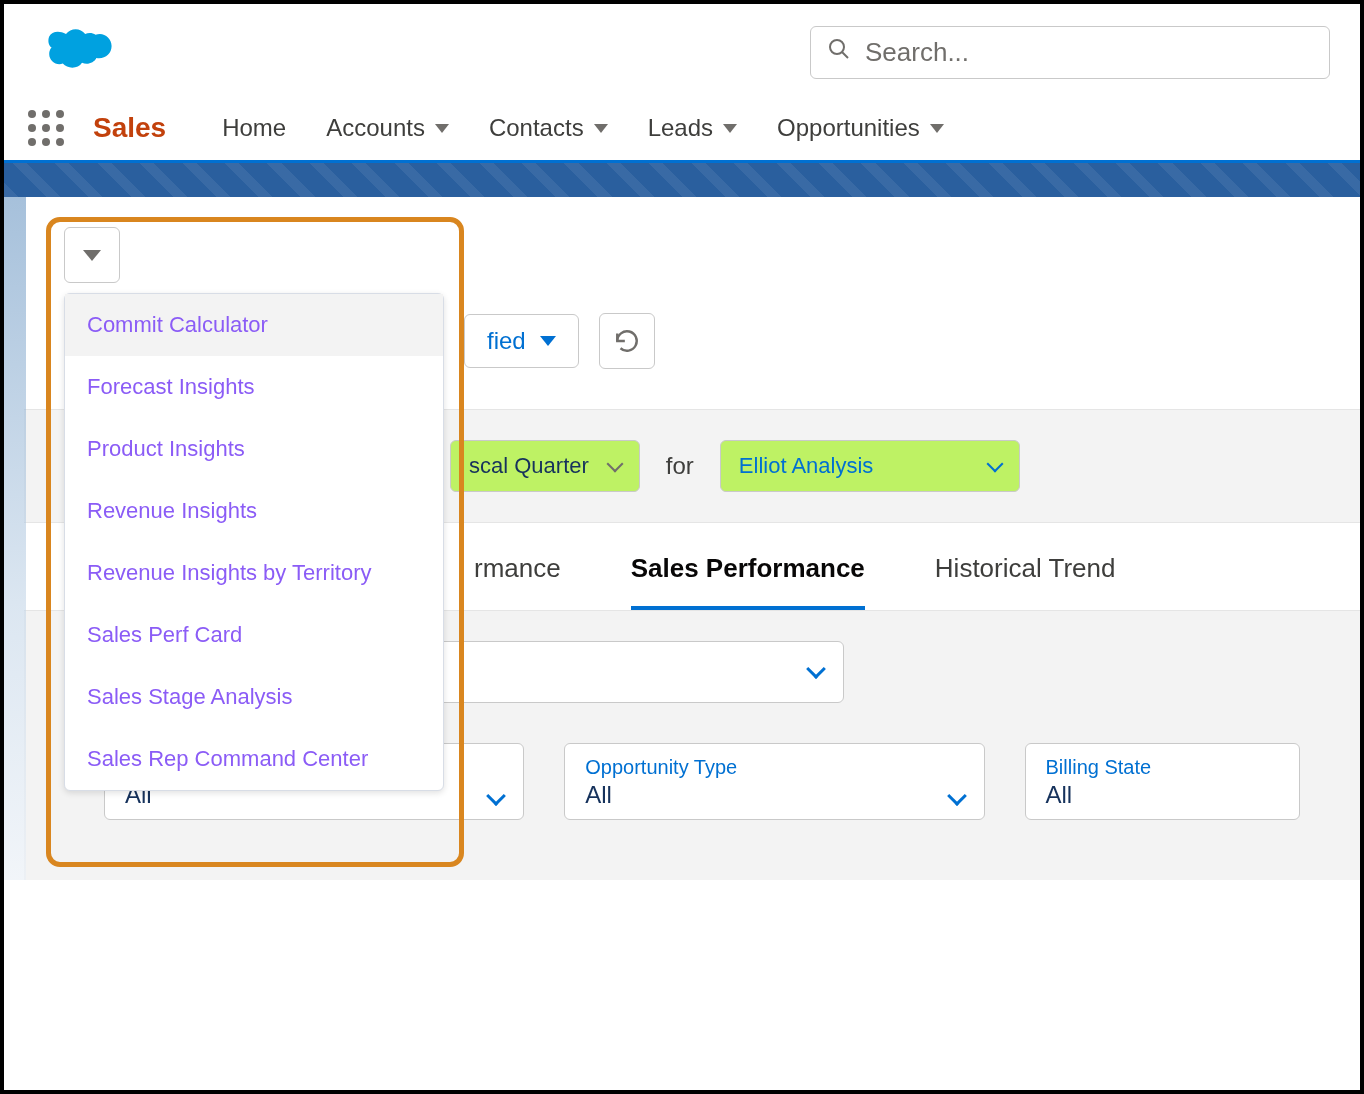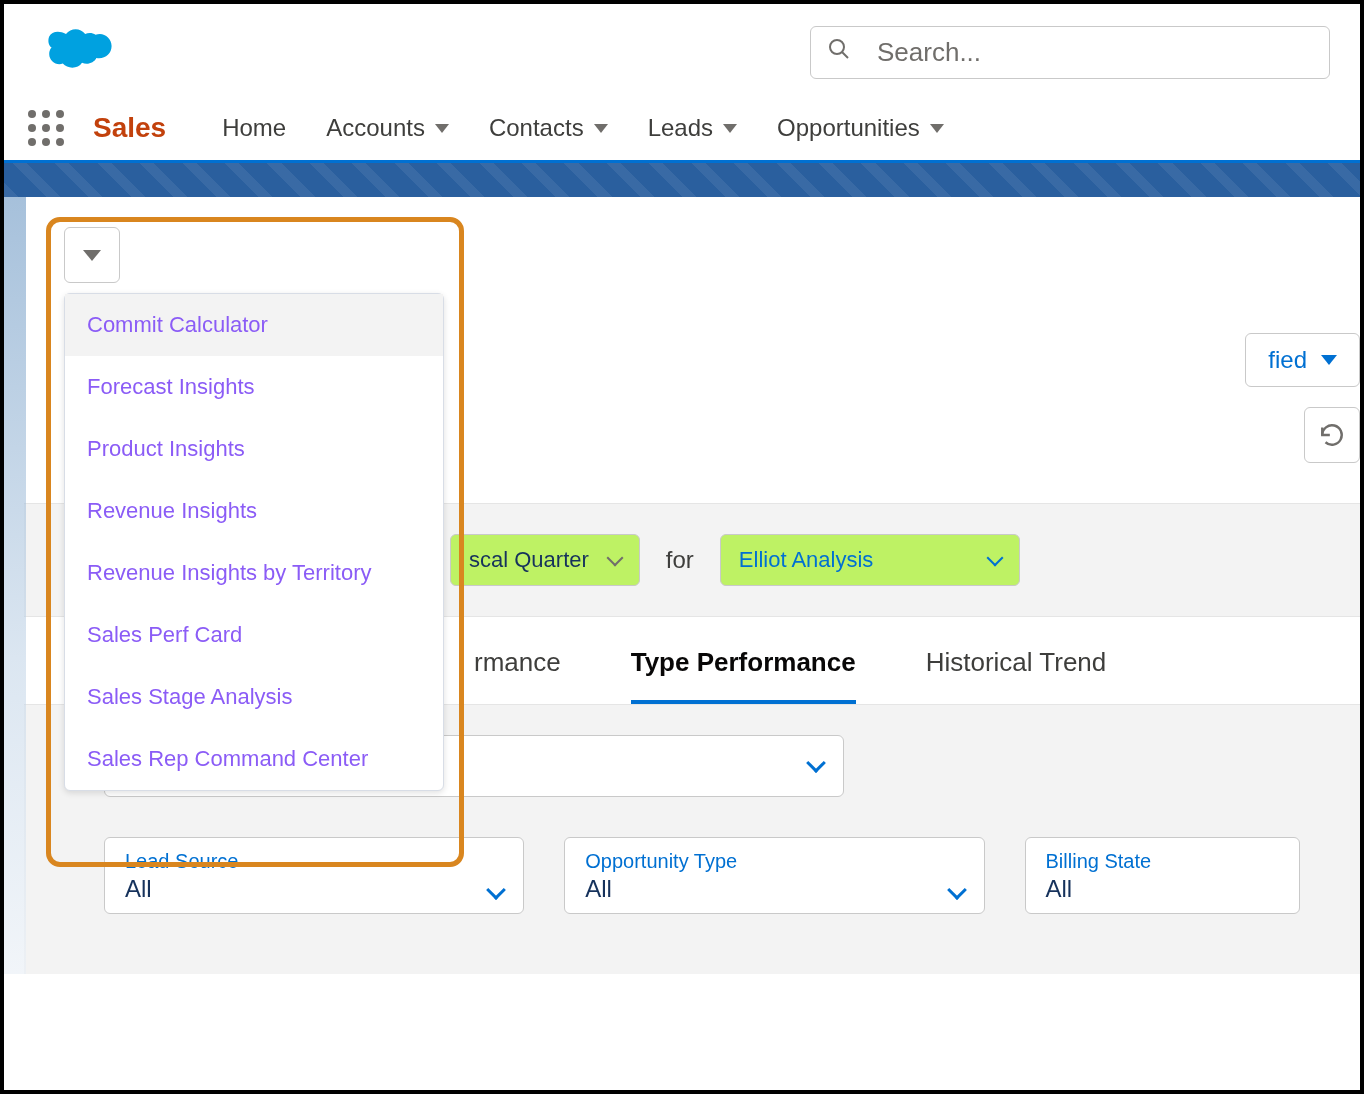--- a/index.html
+++ b/index.html
@@ -17,21 +17,21 @@
       display: flex;
       align-items: center;
       padding: 18px 30px 10px 30px;
       gap: 40px;
     }
     .logo svg { width: 80px; height: 56px; }
     .search-wrap { margin-left: auto; flex: 0 0 520px; }
     .search-box {
       display: flex; align-items: center;
       border: 1px solid #c9c9c9; border-radius: 6px;
-      padding: 10px 16px; gap: 26px; color: #706e6b;
+      padding: 10px 16px; gap: 14px; color: #706e6b;
       font-size: 26px;
     }
     .search-icon svg { width: 24px; height: 24px; stroke: #706e6b; }
 
     
     .nav-bar {
       display: flex; align-items: center;
       padding: 18px 24px 14px 24px; gap: 26px;
       border-bottom: 3px solid #0070d2;
     }
@@ -93,23 +93,22 @@
     
     .orange-box {
       position: absolute; left: 42px; top: 20px;
       width: 418px; height: 650px;
       border: 5px solid #d9861f; border-radius: 14px;
       pointer-events: none; z-index: 60;
     }
 
     
     .filter-row1 {
-      display: flex; align-items: flex-end; gap: 20px;
+      display: flex; align-items: center; gap: 20px;
       margin: 30px 0 0 60px;
-      flex-direction: column;
     }
     .pill {
       border: 1px solid #c9c9c9; border-radius: 6px;
       padding: 12px 22px; display: flex; align-items: center; gap: 14px;
       font-size: 24px; color: #0070d2; cursor: pointer; background:#fff;
     }
     .pill .tri-blue { width: 0; height: 0; border-left: 8px solid transparent; border-right: 8px solid transparent; border-top: 10px solid #0070d2; }
     .icon-btn {
       width: 56px; height: 56px; border: 1px solid #c9c9c9; border-radius: 6px;
       display: flex; align-items: center; justify-content: center; background:#fff; cursor: pointer;
@@ -262,21 +261,21 @@
       <span class="static-word">for</span>
       <div class="selector blue-text" style="width:300px; justify-content:space-between">
         <span>Elliot Analysis</span>
         <span class="chev-sm" style="border-color:#0070d2"></span>
       </div>
     </div>
 
     <div class="tabs-row">
       <div style="width:320px"></div>
       <div class="tab">rmance</div>
-      <div class="tab active">Type Performance</div>
+      <div class="tab active">Sales Performance</div>
       <div class="tab">Historical Trend</div>
     </div>
 
     <div class="lower-area">
       <div class="wide-selector none-sel">
         <span>None</span>
         <span class="chev-blue"></span>
       </div>
       <div class="filter-cards" style="margin-left:20px">
         <div class="filter-card">

